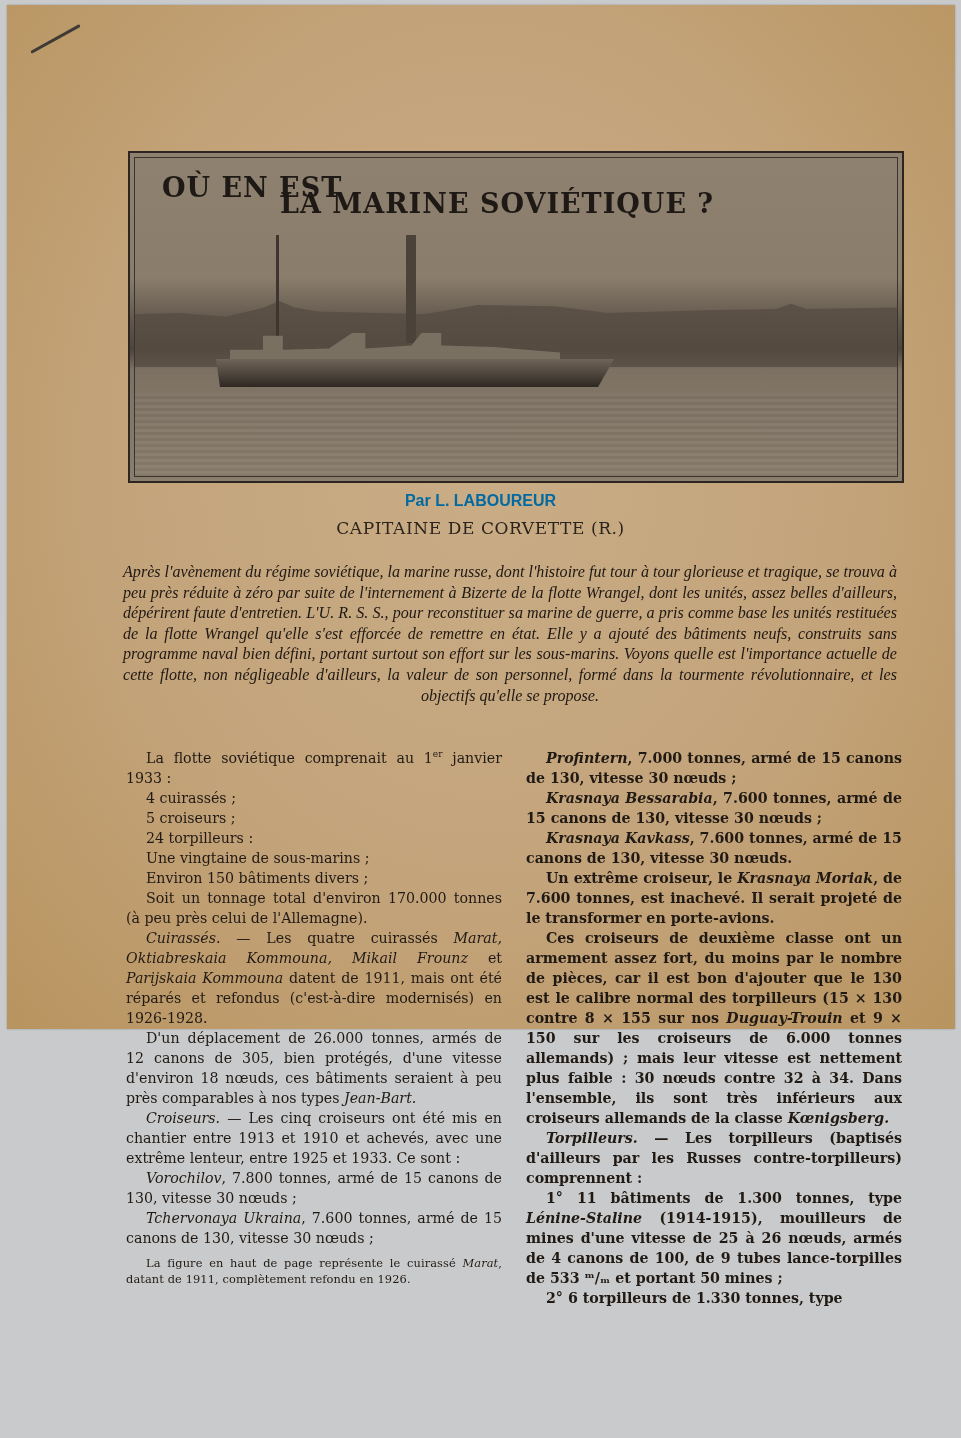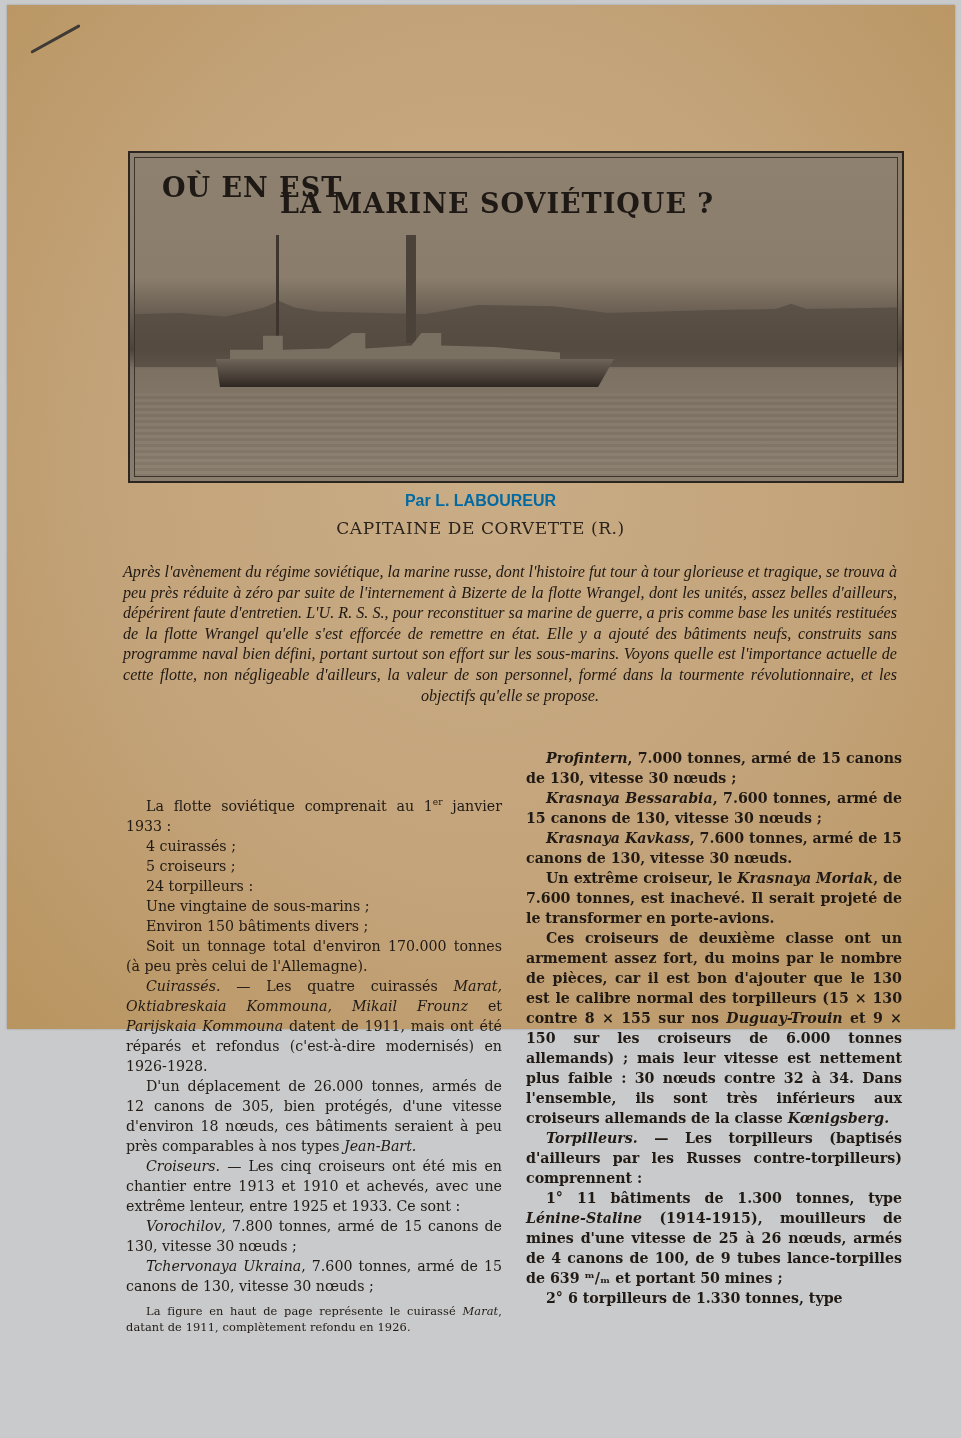--- a/index.html
+++ b/index.html
@@ -70,21 +70,21 @@
     position: absolute; left: 123px; top: 562px; width: 774px;
     font-family: "Liberation Serif", serif; font-style: italic;
     font-size: 16.1px; line-height: 20.6px; color: #1f1813;
     text-align: justify; text-align-last: center;
   }
   .col {
     position: absolute; top: 748px; width: 376px;
     font-family: "DejaVu Serif", serif; font-size: 14.2px; line-height: 20px;
     color: #211a14; text-align: justify;
   }
-  .col.left { left: 126px; margin-top: 48px; }
+  .col.left { left: 126px; }
   .col.right { left: 526px; font-weight: bold; }
   .col p { margin: 0; text-indent: 20px; }
   .col p.list { text-indent: 0; padding-left: 20px; }
   .col i { font-style: italic; }
   .caption {
     margin-top: 7px !important; font-size: 11.4px; line-height: 16px;
     text-indent: 18px; letter-spacing: .1px;
   }
   sup { font-size: 9px; line-height: 0; }
 </style>
@@ -128,15 +128,15 @@
   <p class="caption"><span>La figure en haut de page représente le cuirassé </span><i>Marat</i><span>, datant de 1911, complètement refondu en 1926.</span></p>
 </div>
 
 <div class="col right">
   <p><i>Profintern</i><span>, 7.000 tonnes, armé de 15 canons de 130, vitesse 30 nœuds ;</span></p>
   <p><i>Krasnaya Bessarabia</i><span>, 7.600 tonnes, armé de 15 canons de 130, vitesse 30 nœuds ;</span></p>
   <p><i>Krasnaya Kavkass</i><span>, 7.600 tonnes, armé de 15 canons de 130, vitesse 30 nœuds.</span></p>
   <p><span>Un extrême croiseur, le </span><i>Krasnaya Moriak</i><span>, de 7.600 tonnes, est inachevé. Il serait projeté de le transformer en porte-avions.</span></p>
   <p><span>Ces croiseurs de deuxième classe ont un armement assez fort, du moins par le nombre de pièces, car il est bon d'ajouter que le 130 est le calibre normal des torpilleurs (15 × 130 contre 8 × 155 sur nos </span><i>Duguay-Trouin</i><span> et 9 × 150 sur les croiseurs de 6.000 tonnes allemands) ; mais leur vitesse est nettement plus faible : 30 nœuds contre 32 à 34. Dans l'ensemble, ils sont très inférieurs aux croiseurs allemands de la classe </span><i>Kœnigsberg.</i></p>
   <p><i>Torpilleurs.</i><span> — Les torpilleurs (baptisés d'ailleurs par les Russes contre-torpilleurs) comprennent :</span></p>
-  <p><span>1° 11 bâtiments de 1.300 tonnes, type </span><i>Lénine-Staline</i><span> (1914-1915), mouilleurs de mines d'une vitesse de 25 à 26 nœuds, armés de 4 canons de 100, de 9 tubes lance-torpilles de 639 ᵐ/ₘ et portant 50 mines ;</span></p>
+  <p><span>1° 11 bâtiments de 1.300 tonnes, type </span><i>Lénine-Staline</i><span> (1914-1915), mouilleurs de mines d'une vitesse de 25 à 26 nœuds, armés de 4 canons de 100, de 9 tubes lance-torpilles de 533 ᵐ/ₘ et portant 50 mines ;</span></p>
   <p>2° 6 torpilleurs de 1.330 tonnes, type</p>
 </div>
 
 </body></html>

